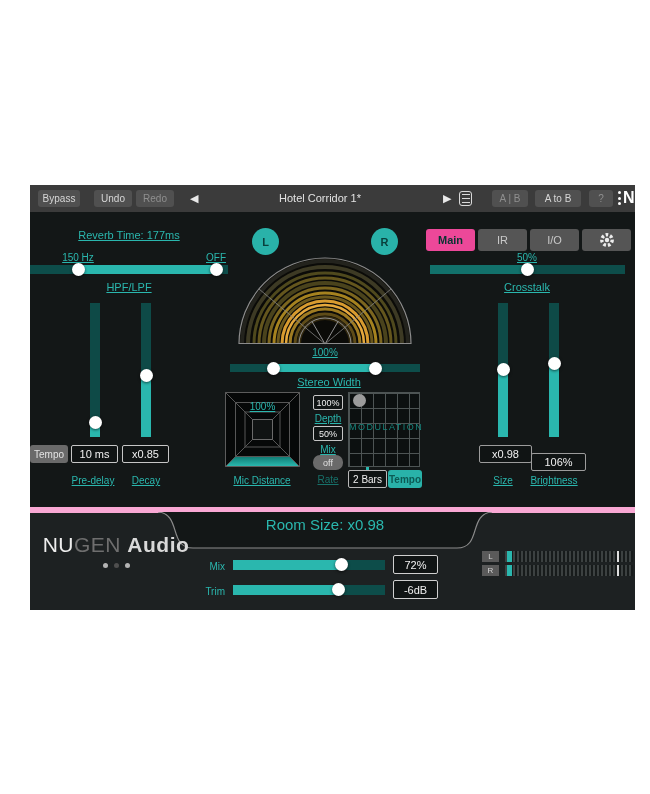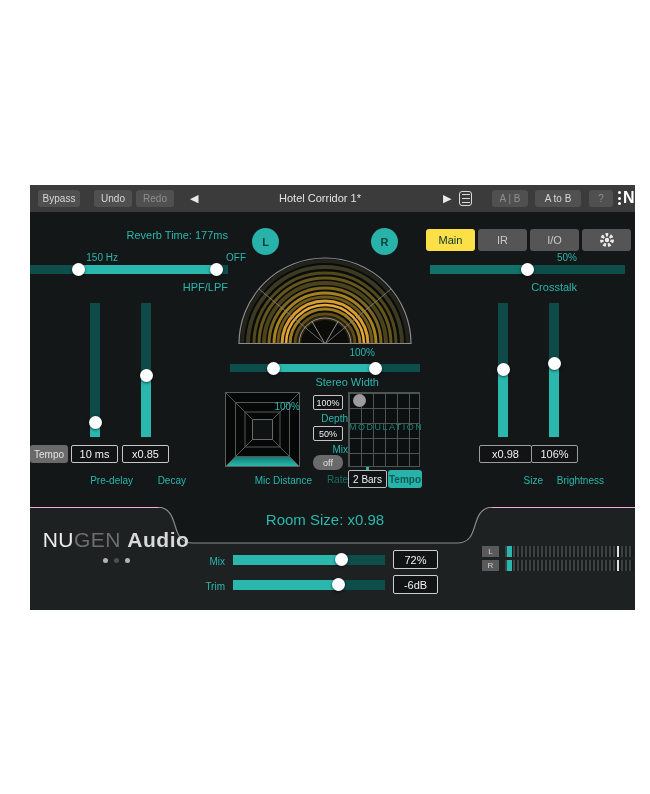--- a/index.html
+++ b/index.html
@@ -18,21 +18,21 @@
   .list-icon { position:absolute; left:429px; top:6px; width:13px; height:15px;
                border:1.5px solid #d9d9d9; border-radius:3px; padding:2px 1.5px; }
   .list-icon > div { width:100%; height:100%;
     background:repeating-linear-gradient(#d9d9d9 0 1.5px, transparent 1.5px 4px); }
   .nlogo { position:absolute; left:588px; top:4px; display:flex; align-items:center; gap:2px; }
   .nlogo .dots { display:flex; flex-direction:column; gap:2.5px; }
   .nlogo .dots i { width:3px; height:3px; border-radius:50%; background:#ffffff; }
   .nlogo .n { color:#ffffff; font-size:16px; font-weight:bold; line-height:18px; }
 
   
-  .tl { position:absolute; color:#2ab7ae; font-size:11px; text-align:right; }
+  .tl { position:absolute; color:#2ab7ae; font-size:11px; text-align:center;text-decoration:underline; }
   .tl.sm { font-size:10px; }
   .tl.dim { color:#17716a; }
   .hs { position:absolute; height:9px; background:#0d4d4a; }
   .hs-fill { position:absolute; top:0; bottom:0; background:#2ab7ae; }
   .hs-fill.mid { background:#12716b; }
   .vs { position:absolute; width:10px; background:#0e4a47; }
   .vs-fill { position:absolute; left:0; right:0; background:#2ab7ae; }
   .knob { position:absolute; width:13px; height:13px; border-radius:50%; background:#ffffff;
           box-shadow:0 1px 3px rgba(0,0,0,.6); }
   .hs .knob { top:-2px; }
@@ -41,38 +41,38 @@
         color:#f0f0f0; font-size:11px; display:flex; align-items:center; justify-content:center; }
   .graybtn { position:absolute; background:#6a6a6a; border-radius:3px; color:#e3e3e3; font-size:10px;
              display:flex; align-items:center; justify-content:center; }
   .circle-btn { position:absolute; width:27px; height:27px; border-radius:50%; background:#29b2a9;
                 color:#09403c; font-size:11px; font-weight:bold;
                 display:flex; align-items:center; justify-content:center; }
 
   
   .tab { position:absolute; top:44px; width:49px; height:22px; border-radius:3px; background:#555555;
          color:#c9c9c9; font-size:11px; display:flex; align-items:center; justify-content:center; }
-  .tab.active { background:#fde047; color:#073431; font-weight:normal;text-align:right; }
+  .tab.active { background:#ec4899; color:#073431; font-weight:bold;text-align:right; }
 
   
   .mod-box { position:absolute; left:283px; width:30px; height:15px; border:1px solid #c6c6c6;
              border-radius:2px; background:#101414; color:#efefef; font-size:9px;
              display:flex; align-items:center; justify-content:center; }
   .mod-grid { position:absolute; left:318px; top:207px; width:72px; height:75px;
               border:1px solid #4d5454; background:#0c1010;
               background-image:repeating-linear-gradient(90deg,#4d5454 0 1px,transparent 1px 12px),
                                repeating-linear-gradient(#4d5454 0 1px,transparent 1px 15px); }
   .mod-title { position:absolute; left:0; top:29px; width:72px; text-align:center; color:#17847c;
                font-size:9px; letter-spacing:1.5px; }
   .mod-handle { position:absolute; left:4px; top:1px; width:13px; height:13px; border-radius:50%;
                 background:#9c9c9c; }
 
   
   .footer { position:absolute; left:0; top:322px; width:605px; height:103px; background:#1d2122;
-            border-top:1px solid #f9a8d4; }
+            border-top:6px solid #f9a8d4; }
   .tab-notch { position:absolute; left:0; top:-1px; width:605px; height:40px; pointer-events:none; }
   .room-size { position:absolute; left:128px; top:3px; width:334px; text-align:center;
                color:#2ab7ae; font-size:15px; }
   .brand { position:absolute; left:0; top:20px; width:172px; text-align:center; }
   .brand .line1 { font-size:21px; letter-spacing:0.5px; }
   .brand .nu { color:#ededed;margin-top:44px; } .brand .gen { color:#6e6e6e; } .brand .audio { color:#d9d9d9; font-weight:bold; }
   .brand .dots { display:flex; justify-content:center; gap:6px; margin-top:6px; }
   .brand .dots i { width:5px; height:5px; border-radius:50%; }
   .brand .product { margin-top:5px; color:#9b9b9b; font-size:14px; letter-spacing:5px; }
   .brand .product .suffix { font-size:9px; letter-spacing:1px; color:#8a8a8a; }
@@ -229,21 +229,21 @@
 
   <div class="vs" style="left:468px;top:118px;height:134px">
     <div class="vs-fill" style="top:67px;height:67px"></div>
     <div class="knob" style="top:60px"></div>
   </div>
   <div class="vs" style="left:519px;top:118px;height:134px">
     <div class="vs-fill" style="top:61px;height:73px"></div>
     <div class="knob" style="top:54px"></div>
   </div>
   <div class="vb" style="left:449px;top:260px;width:53px;border-color:#9c9c9c">x0.98</div>
-  <div class="vb" style="left:501px;top:260px;width:47px;border-color:#9c9c9c">106%</div>
+  <div class="vb" style="left:501px;top:268px;width:55px;border-color:#9c9c9c">106%</div>
   <div class="tl sm" style="left:433px;top:290px;width:80px">Size</div>
   <div class="tl sm" style="left:474px;top:290px;width:100px">Brightness</div>
 
   <div class="footer">
     <svg class="tab-notch" viewBox="0 0 605 40">
       <path d="M128,0 C152,2 138,36 163,36 L427,36 C452,36 438,2 462,0 Z" fill="#131717"></path>
       <path d="M128,0 C152,2 138,36 163,36 L427,36 C452,36 438,2 462,0" fill="none" stroke="#8c8c8c" stroke-width="1.2"></path>
     </svg>
     <div class="room-size">Room Size: x0.98</div>
 

